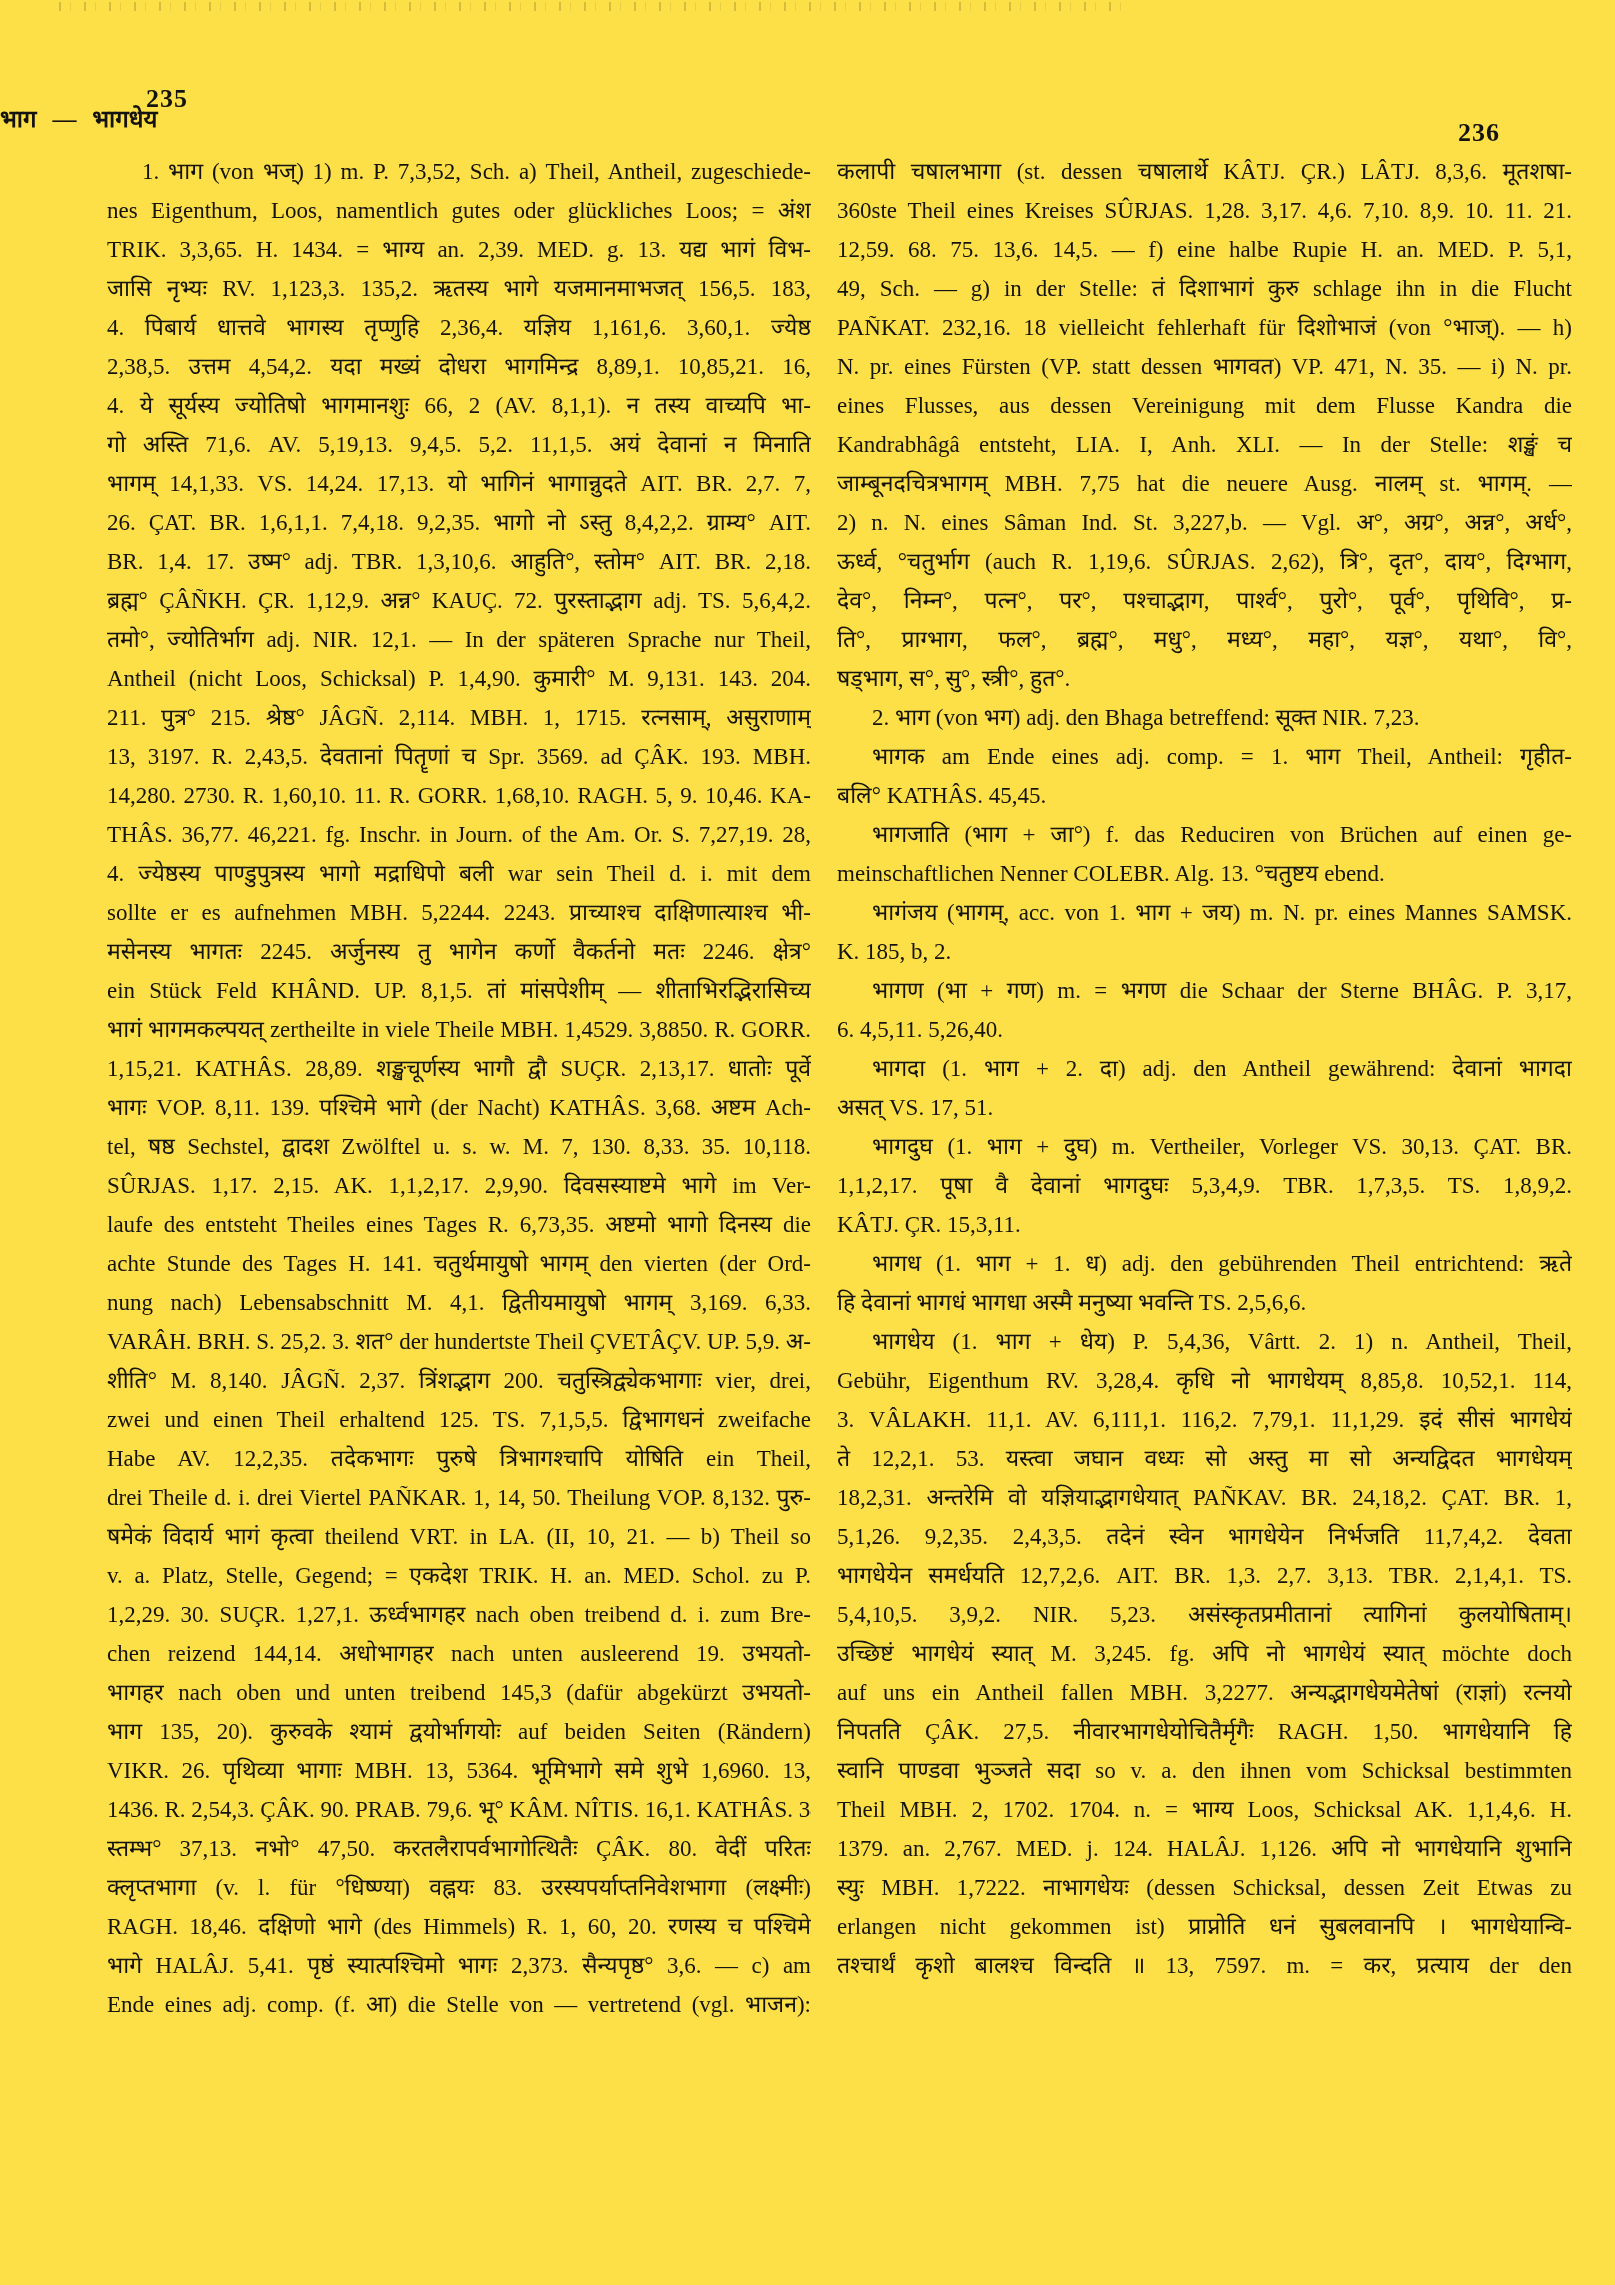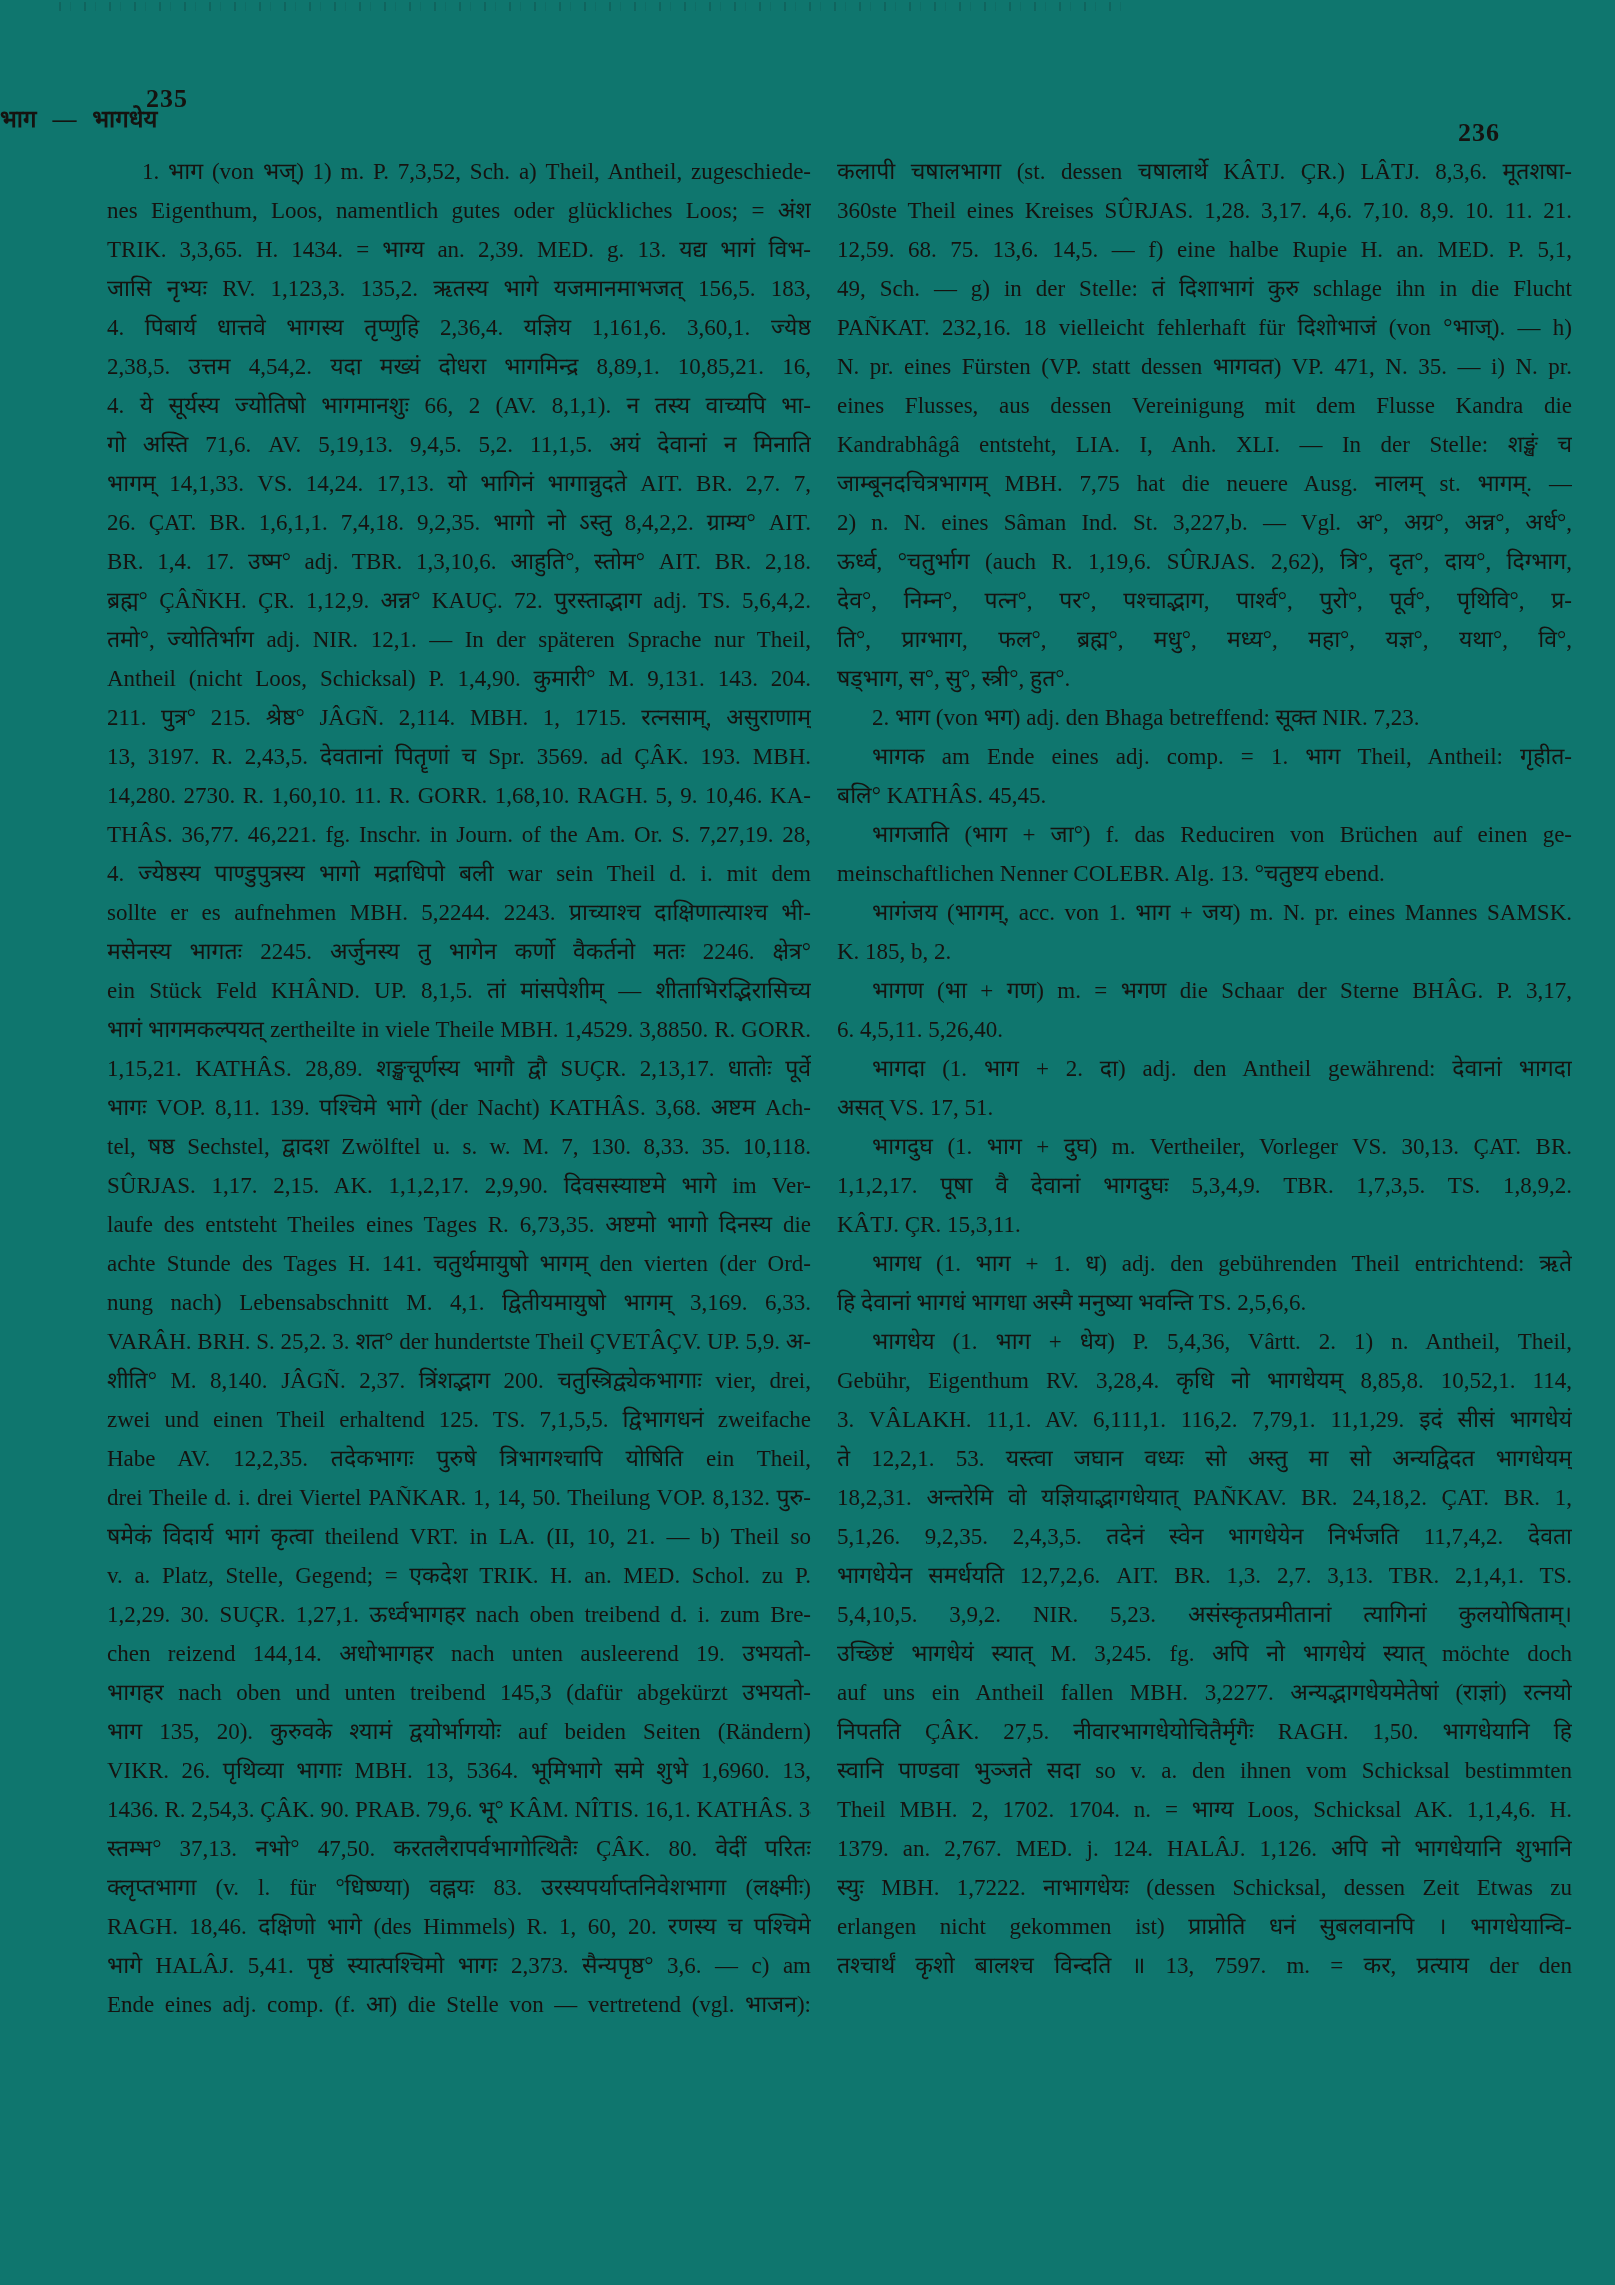--- a/index.html
+++ b/index.html
@@ -1,19 +1,19 @@
 <!DOCTYPE html>
 <html><head>
 <meta charset="utf-8">
 <style>
   html,body{margin:0;padding:0;background:#ffffff;}
   .page{
     position:relative;
     width:1615px;height:2286px;
-    background:#0f766e;
+    background:#fde047;
     font-family:"Liberation Serif","DejaVu Serif",serif;
     color:#151310;
     overflow:hidden;
   }
   .scan-noise{
     position:absolute;top:2px;left:59px;width:1073px;height:8.8px;
     background:repeating-linear-gradient(90deg, rgba(20,20,20,.5) 0 2px, transparent 2px 10.7px, rgba(20,20,20,.25) 10.7px 11.7px, transparent 11.7px 25px);
     opacity:.35;
   }
   .pagehead{

